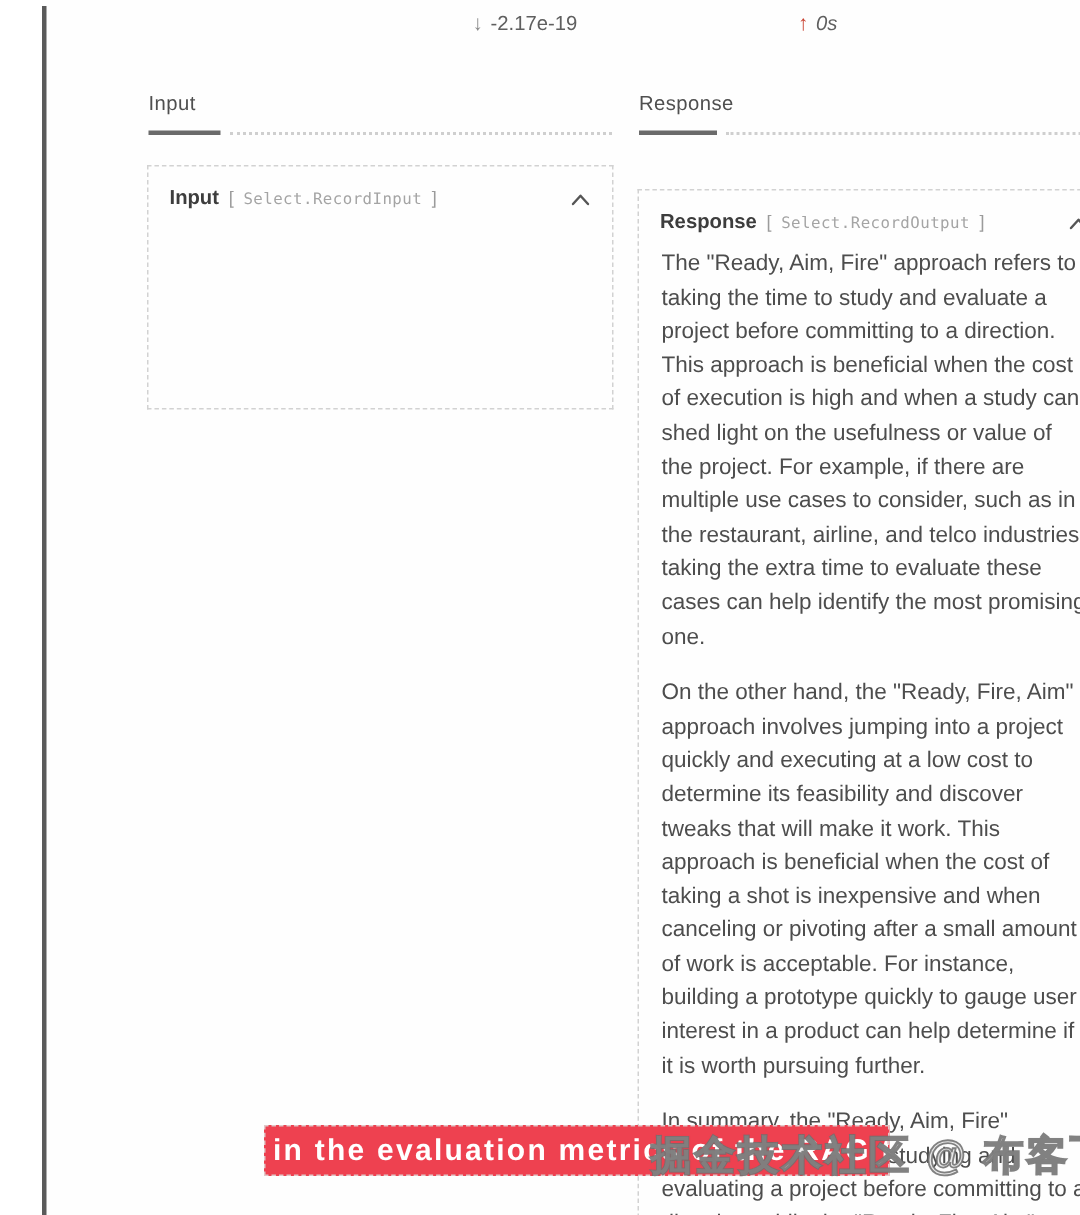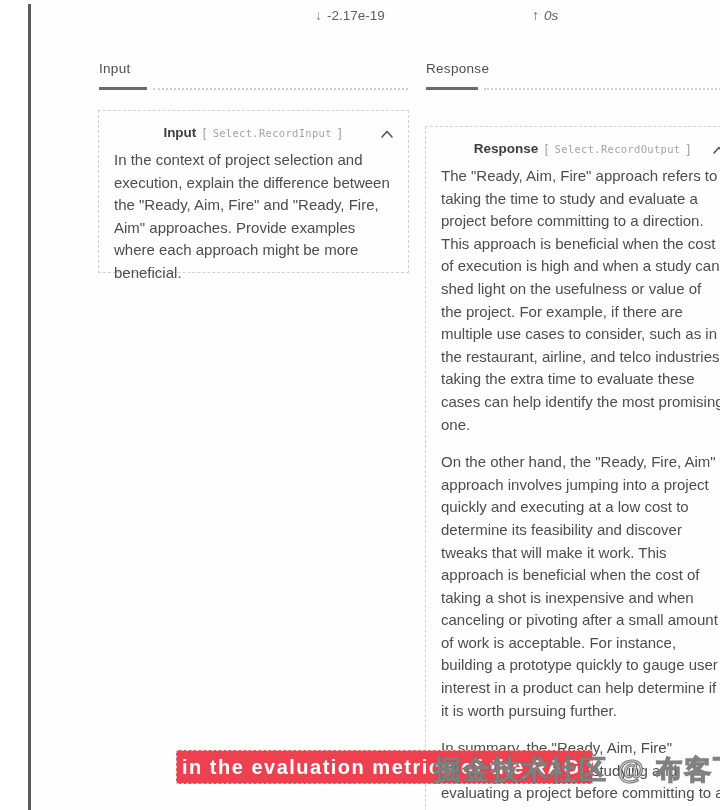--- a/index.html
+++ b/index.html
@@ -53,21 +53,20 @@
     background: #fefefe;
     z-index: 1;
   }
   .panel-input { left: 70px; top: 110px; width: 311px; height: 163px; }
   .panel-response { left: 397px; top: 126px; width: 316px; height: 701px; }
   .panel-header {
     position: relative;
     padding: 12px 14px 0 14px;
     height: 32px;
     white-space: nowrap;
-    text-align: center;
   }
   .panel-title { font-size: 13.5px; font-weight: bold; color: #3d3d3d; }
   .panel-bracket { font-size: 12px; color: #9b9b9b; margin: 0 2px; }
   .panel-selector { font-family: "DejaVu Sans Mono", monospace; font-size: 10.5px; color: #a4a4a4; letter-spacing: .3px; }
   .chevron {
     position: absolute; right: 14px; top: 14px; width: 14px; height: 10px;
     cursor: pointer;
   }
   .panel-body {
     padding: 6px 14px 0 15px;
@@ -136,23 +135,20 @@
       <span class="panel-title">Input</span>
       <span class="panel-bracket">[</span>
       <span class="panel-selector">Select.RecordInput</span>
       <span class="panel-bracket">]</span>
       <span class="chevron">
         <svg width="14" height="10" viewBox="0 0 14 10">
             <path d="M2 8 L7 2.5 L12 8" fill="none" stroke="#555" stroke-width="1.6" stroke-linecap="round" stroke-linejoin="round"></path>
           </svg>
       </span>
     </div>
-    <div class="panel-body">
-      <p>In the context of project selection and execution, explain the difference between the "Ready, Aim, Fire" and "Ready, Fire, Aim" approaches. Provide examples where each approach might be more beneficial.</p>
-    </div>
   </div>
 
   <div class="panel panel-response">
     <div class="panel-header">
       <span class="panel-title">Response</span>
       <span class="panel-bracket">[</span>
       <span class="panel-selector">Select.RecordOutput</span>
       <span class="panel-bracket">]</span>
       <span class="chevron">
         <svg width="14" height="10" viewBox="0 0 14 10">

